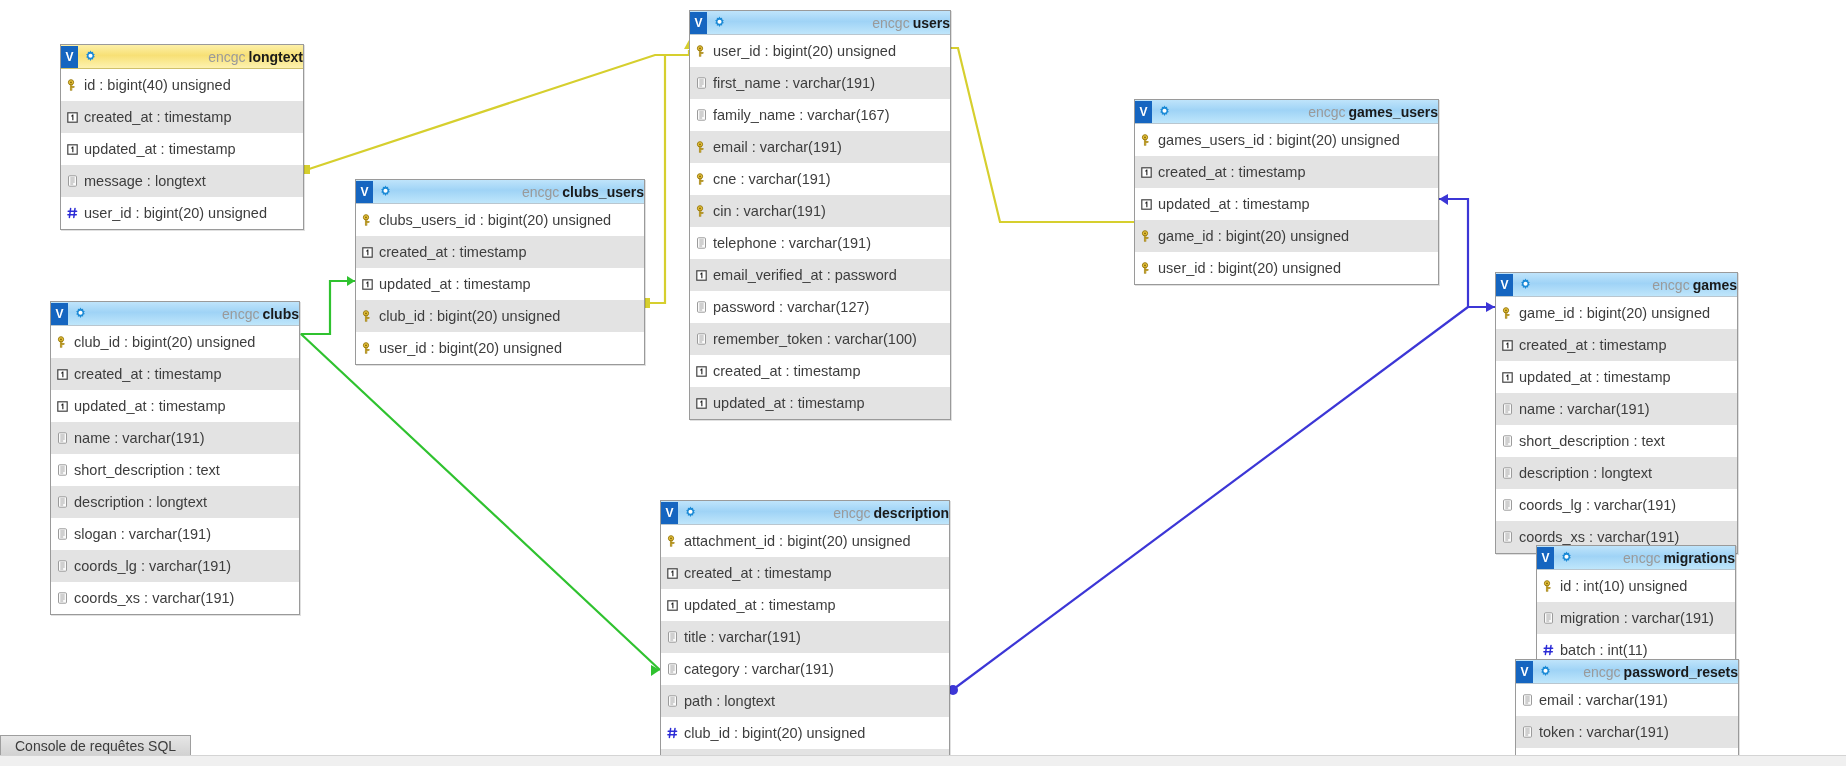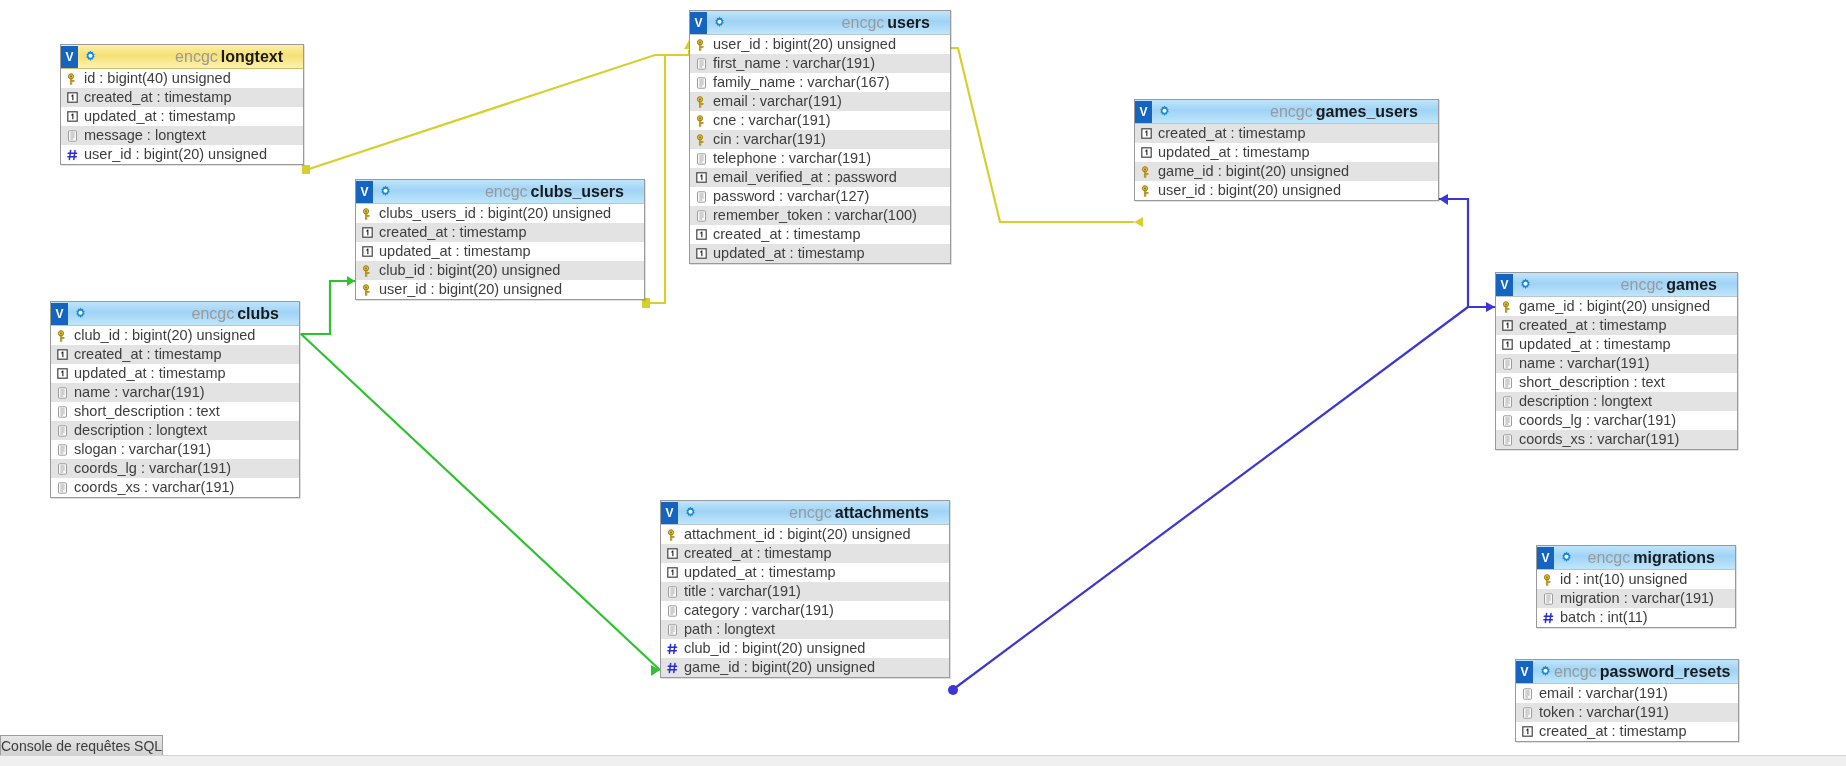--- a/index.html
+++ b/index.html
@@ -47,32 +47,32 @@
   }
   .hdr-gear{
     width:18px;flex:0 0 18px;
     display:flex;align-items:center;justify-content:center;
     margin-left:3px;
   }
   .gear-svg{display:block;}
   .hdr-title{
     flex:1 1 auto;
     text-align:right;
-    padding-right:20px;
-    font-size:16px;
+    padding-right:0;
+    font-size:14px;
     white-space:nowrap;
     overflow:hidden;
   }
   .schema{color:#9a9a9a;font-weight:normal;}
   .tname{color:#1a1a1a;font-weight:bold;margin-left:3px;}
   .tbl-header.yellow .tname{color:#1a1a1a;}
 
   .col-row{
     display:flex;align-items:center;
-    height:19px;
+    height:32px;
     padding-left:4px;
     box-sizing:border-box;
     white-space:nowrap;
     font-size:14.5px;
     line-height:19px;
     color:#3d3d3d;
   }
   .col-row.alt{background:#e3e3e3;}
   .col-row.plain{background:#ffffff;}
   .col-ico{
@@ -84,21 +84,21 @@
 
   .statusbar{
     position:absolute;
     left:0;bottom:10px;
     height:21px;
     border:1px solid #9e9e9e;
     background:linear-gradient(to bottom,#e6e6e6,#d2d2d2);
     color:#3c3c3c;
     font-size:14px;
     line-height:21px;
-    padding:0 0;
+    padding:0 14px;
     box-sizing:border-box;
     white-space:nowrap;
   }
   .bottom-strip{
     position:absolute;left:0;bottom:0;width:1846px;height:10px;
     background:#f0f0f0;border-top:1px solid #d4d4d4;
   }
 </style>
 </head>
 <body>
@@ -423,20 +423,31 @@
         <div class="tbl-header blue">
           <div class="hdr-v">V</div>
           <div class="hdr-gear">
             <svg class="gear-svg" width="13" height="13" viewBox="0 0 16 16" aria-hidden="true">
               <path fill="#1b8ad6" d="M8 0.6l1.1 1.9 2.1-.5.1 2.2 2 .9-1.2 1.8 1.2 1.8-2 .9-.1 2.2-2.1-.5L8 13.4l-1.1-1.9-2.1.5-.1-2.2-2-.9L3.9 7 2.7 5.2l2-.9.1-2.2 2.1.5z"></path>
               <circle cx="8" cy="7" r="2.5" fill="#ffffff"></circle>
             </svg>
           </div>
           <div class="hdr-title"><span class="schema">encgc</span><span class="tname">games_users</span></div>
         </div>
+        <div class="col-row plain">
+          <span class="col-ico">
+            <svg width="12" height="12" viewBox="0 0 12 12" aria-hidden="true">
+              <circle cx="4" cy="3.3" r="2.6" fill="#e8c33a" stroke="#9a7b10" stroke-width="1"></circle>
+              <circle cx="4" cy="3.3" r="0.9" fill="#7a6008"></circle>
+              <rect x="3.3" y="5.2" width="1.6" height="6" fill="#e8c33a" stroke="#9a7b10" stroke-width="0.7"></rect>
+              <rect x="4.7" y="7.3" width="2.4" height="1.3" fill="#e8c33a" stroke="#9a7b10" stroke-width="0.6"></rect>
+            </svg>
+          </span>
+          <span class="col-txt">games_users_id : bigint(20) unsigned</span>
+        </div>
         <div class="col-row alt">
           <span class="col-ico">
             <svg width="11" height="11" viewBox="0 0 11 11" aria-hidden="true">
               <rect x="0.8" y="0.8" width="9.4" height="9.4" fill="#ffffff" stroke="#444444" stroke-width="1.2"></rect>
               <path d="M5.3 2.6h1.1v5.6H5.3V4.2l-1 .5v-1l1.2-1.1z" fill="#1d1d1d"></path>
             </svg>
           </span>
           <span class="col-txt">created_at : timestamp</span>
         </div>
         <div class="col-row plain">
@@ -687,21 +698,21 @@
       </div>
       <div class="table-box" style="left: 660px; top: 500px; width: 290px;">
         <div class="tbl-header blue">
           <div class="hdr-v">V</div>
           <div class="hdr-gear">
             <svg class="gear-svg" width="13" height="13" viewBox="0 0 16 16" aria-hidden="true">
               <path fill="#1b8ad6" d="M8 0.6l1.1 1.9 2.1-.5.1 2.2 2 .9-1.2 1.8 1.2 1.8-2 .9-.1 2.2-2.1-.5L8 13.4l-1.1-1.9-2.1.5-.1-2.2-2-.9L3.9 7 2.7 5.2l2-.9.1-2.2 2.1.5z"></path>
               <circle cx="8" cy="7" r="2.5" fill="#ffffff"></circle>
             </svg>
           </div>
-          <div class="hdr-title"><span class="schema">encgc</span><span class="tname">attachments</span></div>
+          <div class="hdr-title"><span class="schema">encgc</span><span class="tname">description</span></div>
         </div>
         <div class="col-row plain">
           <span class="col-ico">
             <svg width="12" height="12" viewBox="0 0 12 12" aria-hidden="true">
               <circle cx="4" cy="3.3" r="2.6" fill="#e8c33a" stroke="#9a7b10" stroke-width="1"></circle>
               <circle cx="4" cy="3.3" r="0.9" fill="#7a6008"></circle>
               <rect x="3.3" y="5.2" width="1.6" height="6" fill="#e8c33a" stroke="#9a7b10" stroke-width="0.7"></rect>
               <rect x="4.7" y="7.3" width="2.4" height="1.3" fill="#e8c33a" stroke="#9a7b10" stroke-width="0.6"></rect>
             </svg>
           </span>

